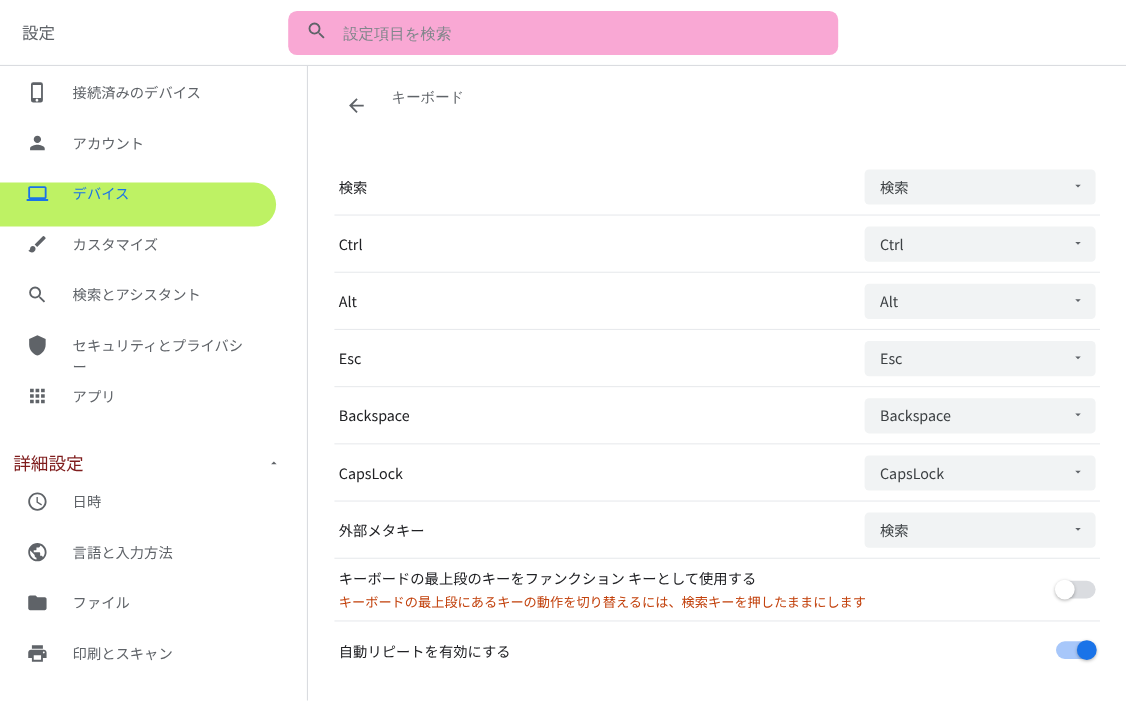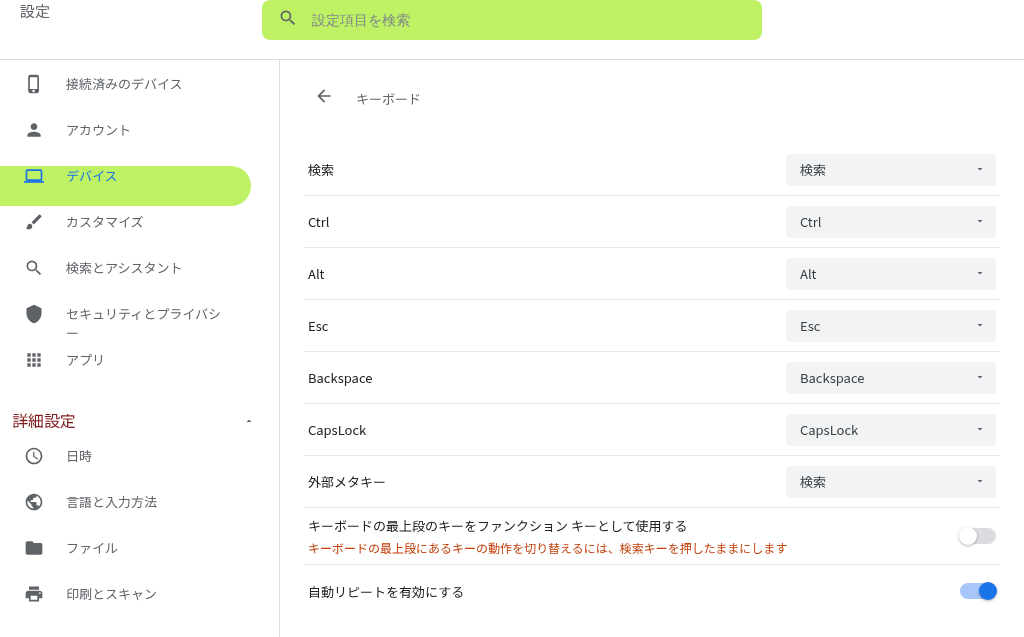--- a/index.html
+++ b/index.html
@@ -8,40 +8,40 @@
   font-size: 13px;
   color: #202124;
   background: #fff;
   width: 1024px;
   height: 637px;
   overflow: hidden;
 }
 .header {
   height: 60px;
   display: flex;
-  align-items: flex-start;
+  align-items: center;
   border-bottom: 1px solid #dadce0;
   padding: 0 16px;
 }
 .header-title {
   font-size: 15px;
   color: #5f6368;
   margin-left: 4px;
 }
 .search-container {
   margin-left: auto;
   margin-right: auto;
   position: absolute;
   left: 50%;
   transform: translateX(-50%);
 }
 .search-box {
   width: 500px;
   height: 40px;
-  background: #bef264;
+  background: #f9a8d4;
   border-radius: 8px;
   display: flex;
   align-items: center;
   padding: 0 16px;
 }
 .search-box input {
   border: none;
   background: transparent;
   outline: none;
   font-size: 14px;
@@ -94,23 +94,23 @@
   color: #7f1d1d;
   cursor: pointer;
 }
 .main {
   flex: 1;
   overflow-y: auto;
   padding: 20px 24px;
 }
 .page-header {
   display: flex;
-  align-items: center;
   margin-bottom: 28px;
   padding-left: 2px;
+  font-family: Liberation Serif, serif;
 }
 .back-btn {
   width: 36px;
   height: 36px;
   display: flex;
   align-items: center;
   justify-content: center;
   cursor: pointer;
   border-radius: 50%;
 }

